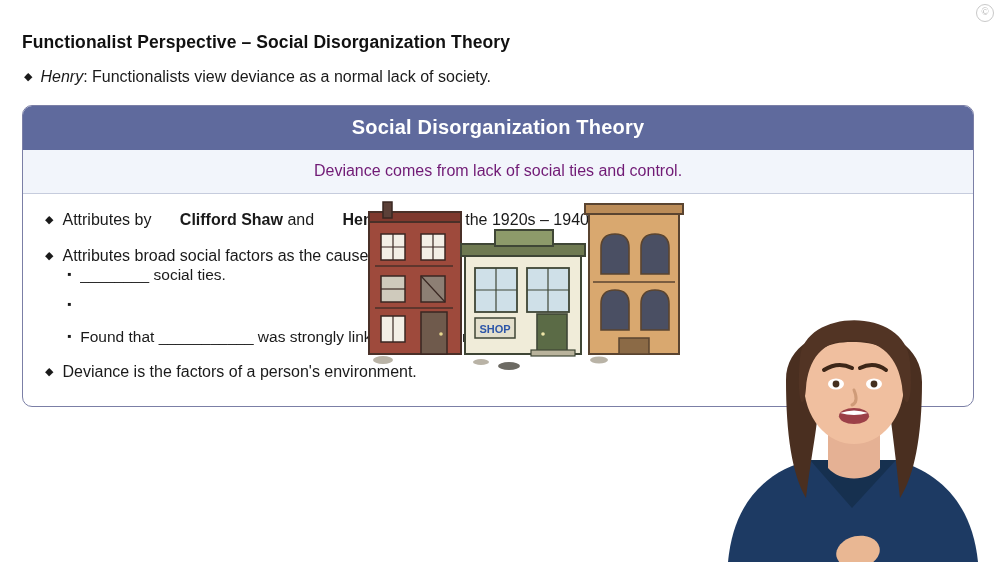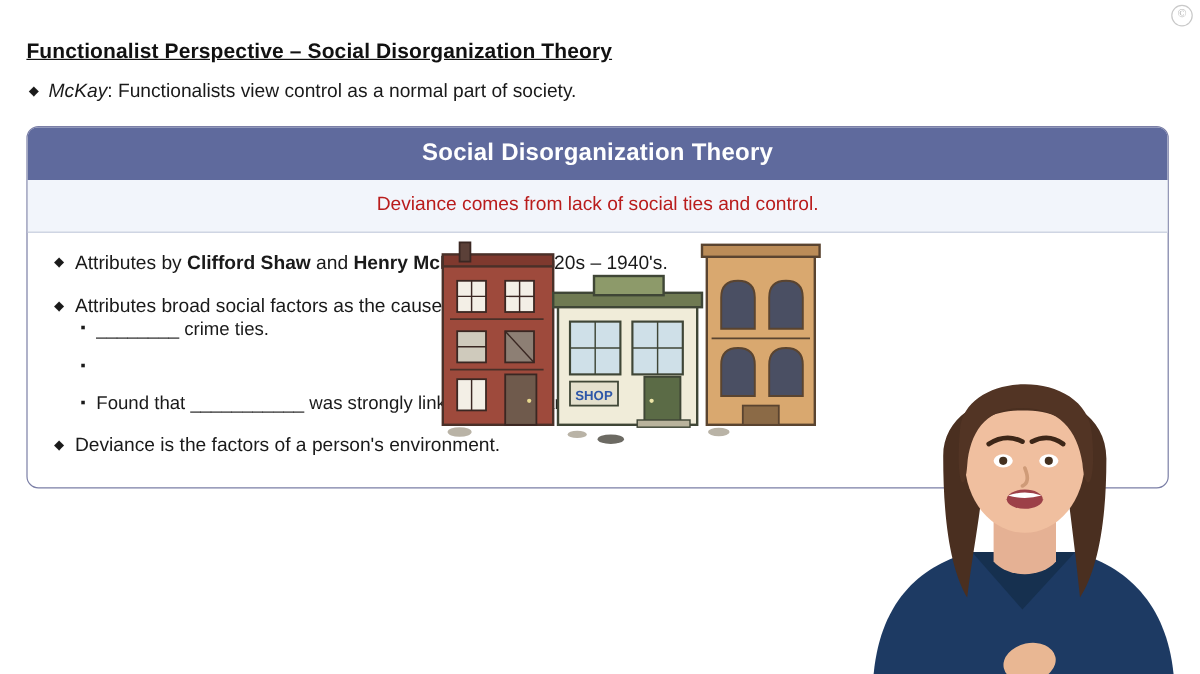--- a/index.html
+++ b/index.html
@@ -32,21 +32,20 @@
     font-family: "Liberation Serif", serif;
   }
 
   
   .slide-title {
     position: absolute;
     left: 22px;
     top: 32px;
     font-size: 17.5px;
     font-weight: bold;
-    text-decoration: underline;
     letter-spacing: 0.1px;
     color: #111111;
   }
 
   
   .recall-row {
     position: absolute;
     left: 24px;
     top: 68px;
     font-size: 16px;
@@ -85,21 +84,21 @@
     font-weight: bold;
     padding: 10px 0 11px;
     letter-spacing: .2px;
   }
   .card-subheader {
     background: #f2f5fb;
     border-bottom: 1px solid #c6ccdd;
     text-align: center;
     font-size: 16px;
     padding: 12px 0 13px;
-    color: #b91c1c;
+    color: #701a75;
   }
   .card-body {
     position: relative;
     padding: 16px 20px 22px 22px;
     min-height: 212px;
     box-sizing: border-box;
   }
 
   ul.bullets {
     list-style: none;
@@ -127,21 +126,21 @@
     gap: 9px;
     margin: 0 0 16px 0;
     font-size: 15.5px;
   }
   .sub-bullet {
     font-size: 12px;
     line-height: 1;
     position: relative;
     top: -2px;
   }
-  b { font-weight: bold; }
+  b { font-weight: bold; margin-left: 24px; }
 
   
   .illustration {
     position: absolute;
     right: 282px;
     top: 6px;
     width: 330px;
     height: 180px;
   }
 
@@ -157,21 +156,21 @@
 </style>
 </head>
 <body>
 
 <div class="watermark">©</div>
 
 <div class="slide-title">Functionalist Perspective – Social Disorganization Theory</div>
 
 <div class="recall-row">
   <span class="diamond">◆</span>
-  <span><span class="recall-word">McKay</span><span>: Functionalists view control as a normal part of society.</span></span>
+  <span><span class="recall-word">Henry</span><span>: Functionalists view deviance as a normal lack of society.</span></span>
 </div>
 
 <div class="card">
 
   <div class="card-header">Social Disorganization Theory</div>
 
   <div class="card-subheader">Deviance comes from lack of social ties and control.</div>
 
   <div class="card-body">
 
@@ -186,21 +185,21 @@
 
       <li>
         <span class="diamond">◆</span>
         <span>Attributes broad social factors as the cause of deviance:</span>
       </li>
     </ul>
 
     <ul class="sub-list">
       <li>
         <span class="sub-bullet">▪</span>
-        <span>________ crime ties.</span>
+        <span>________ social ties.</span>
       </li>
       <li>
         <span class="sub-bullet">▪</span>
       </li>
       <li>
         <span class="sub-bullet">▪</span>
         <span>Found that ___________ was strongly linked with deviance and crime.</span>
       </li>
     </ul>
 

